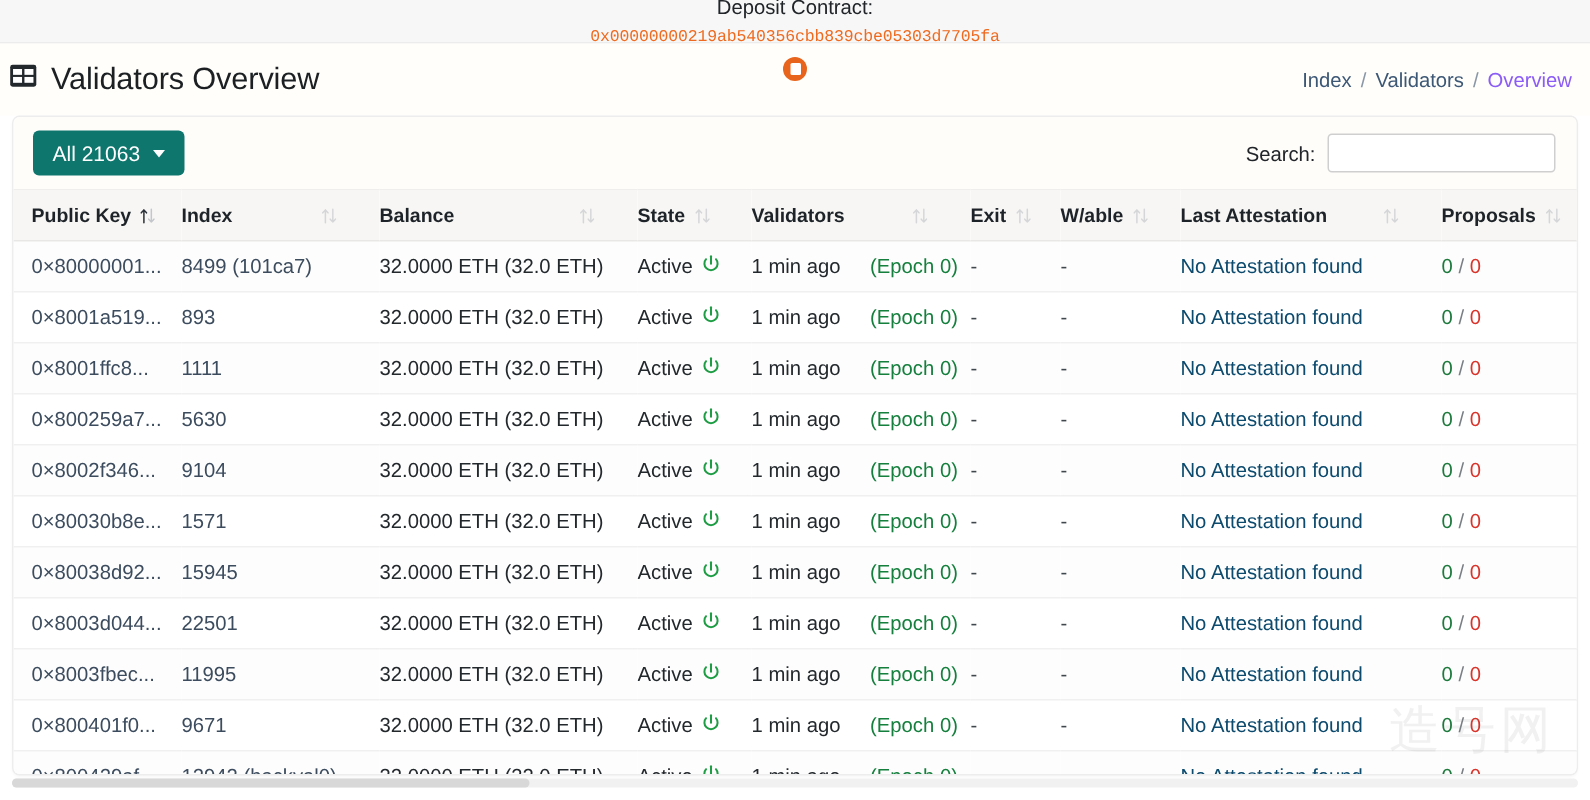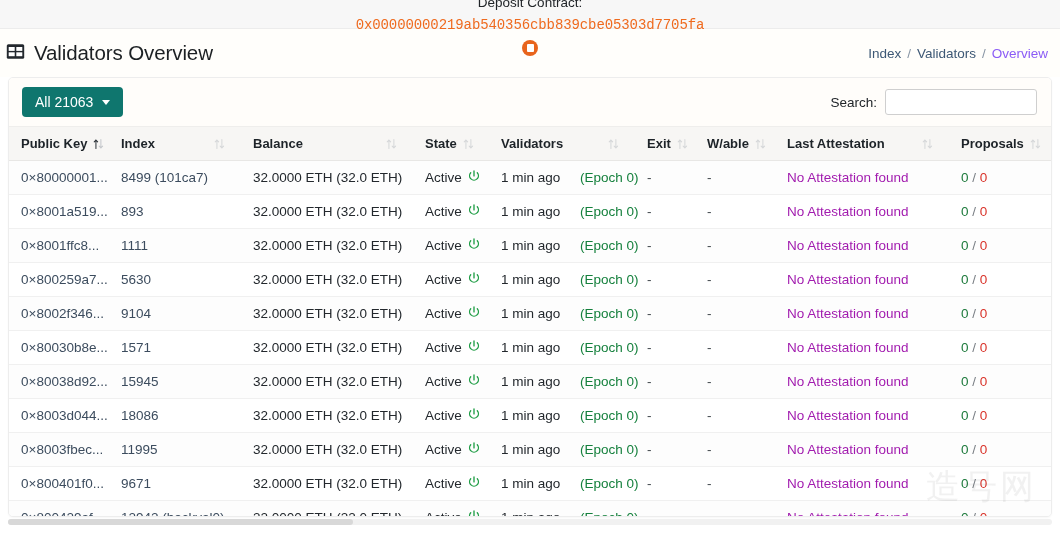--- a/index.html
+++ b/index.html
@@ -23,21 +23,21 @@
     gap: 7px;
     font-size: 13.5px;
     color: #212529;
     flex-direction: column;
   }
   .doc-icon { display: block; }
   .topbar-label { color: #212529; font-size: 13.5px; }
   .contract-addr {
     font-family: "Liberation Mono", monospace;
     color: #ef6a1e;
-    font-size: 14px;
+    font-size: 11px;
     letter-spacing: -0.1px;
     text-align: right;
   }
   .copy-btn {
     width: 16px; height: 16px;
     border-radius: 50%;
     background: #e8641c;
     display: inline-flex;
     align-items: center;
     justify-content: center;
@@ -52,21 +52,21 @@
 
   
   .page-header {
     height: 48px;
     padding: 0 12px 0 6px;
     display: flex;
     align-items: center;
     justify-content: space-between;
     background: #fffefb;
   }
-  .title-wrap { display: flex; align-items: flex-end; gap: 9px; }
+  .title-wrap { display: flex; align-items: flex-start; gap: 9px; }
   .page-title {
     font-size: 20.5px;
     color: #1c2023;
     font-weight: 400;
     letter-spacing: -0.1px;
   }
   .breadcrumb {
     font-size: 13.5px;
     color: #5a6b80;
     display: flex;
@@ -183,21 +183,21 @@
   }
   tbody tr:nth-child(odd) { background: #fdfdfd; }
   tbody tr:nth-child(even) { background: #ffffff; }
   td.c-pk { padding-left: 12px; color: #3c4c5e; }
   td.c-idx { color: #3c4c5e; }
   .dash { color: #41484d; }
 
   .state-cell { display: flex; align-items: center; gap: 6px; }
   .power-icon { color: #1f9d45; }
   .epoch-link { color: #15803d; text-decoration: none; margin-left: 16px; }
-  .attest-text { color: #a21caf; margin-top: 48px; }
+  .attest-text { color: #0c4a6e; margin-top: 48px; }
   .prop-ok { color: #1d7a3c; }
   .prop-sep { color: #7a7f85; }
   .prop-bad { color: #d9342b; }
 
   
   .watermark {
     position: absolute;
     right: 14px;
     bottom: 6px;
     font-size: 34px;
@@ -493,21 +493,21 @@
             </span>
           </td>
           <td class="c-act"><span>1 min ago</span> <a href="#" class="epoch-link">(Epoch 0)</a></td>
           <td class="c-exit dash"><span>-</span></td>
           <td class="c-wable dash"><span>-</span></td>
           <td class="c-last"><span class="attest-text">No Attestation found</span></td>
           <td class="c-prop"><span class="prop-ok">0</span> <span class="prop-sep">/</span> <span class="prop-bad">0</span></td>
         </tr>
         <tr>
           <td class="c-pk"><span>0×8003d044...</span></td>
-          <td class="c-idx"><span>18086</span></td>
+          <td class="c-idx"><span>22501</span></td>
           <td class="c-bal"><span>32.0000 ETH (32.0 ETH)</span></td>
           <td class="c-state">
             <span class="state-cell">
               <span>Active</span>
               <span class="power-icon"><svg width="12" height="12" viewBox="0 0 12 12" aria-hidden="true">
                   <path d="M2.7 2.8a4.4 4.4 0 1 0 6.6 0" stroke="#1f9d45" stroke-width="1.35" fill="none" stroke-linecap="round"></path>
                   <path d="M6 0.9v5.0" stroke="#1f9d45" stroke-width="1.35" fill="none" stroke-linecap="round"></path>
                 </svg></span>
             </span>
           </td>

